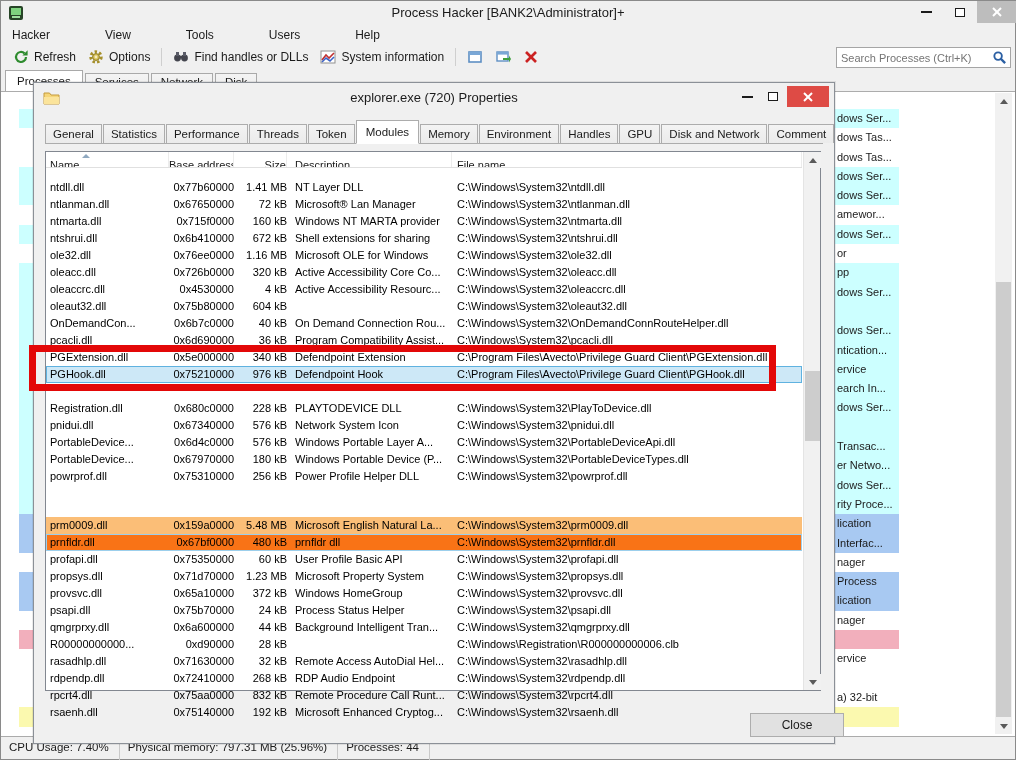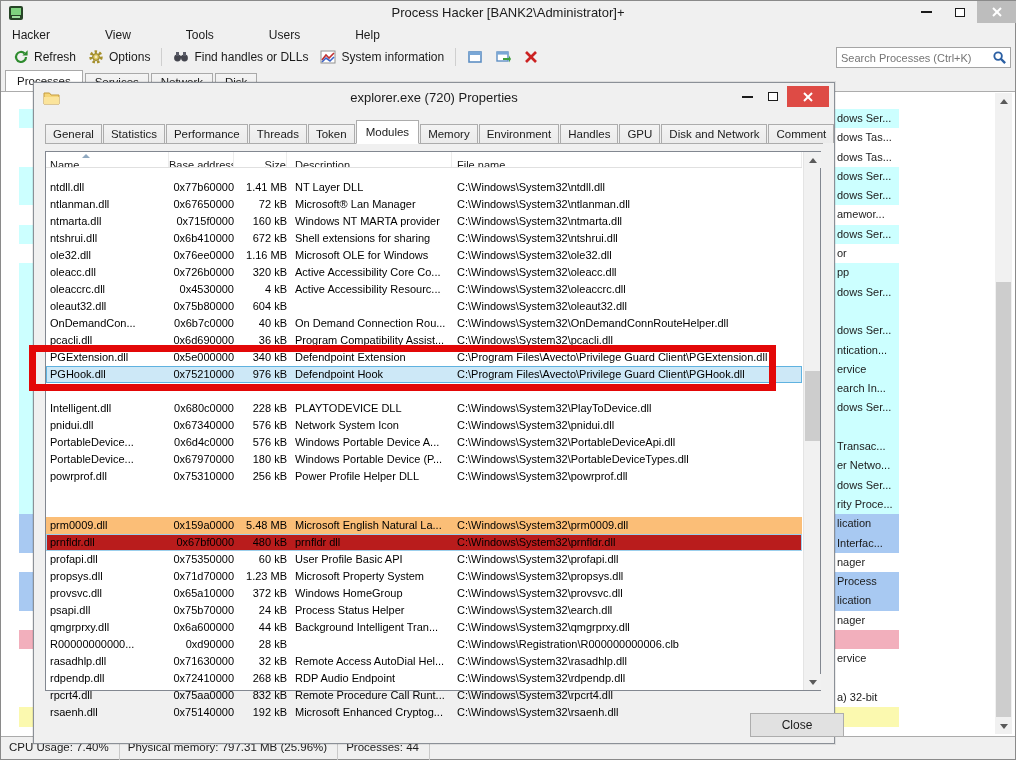--- a/index.html
+++ b/index.html
@@ -74,21 +74,21 @@
   #sort-arrow { position:absolute; left:36px; top:2px; width:0; height:0; border-left:4px solid transparent; border-right:4px solid transparent; border-bottom:4px solid #8FA8C0; }
   #mod-rows { position:absolute; left:0; top:27px; right:18px; }
   .mrow { display:flex; height:17px; line-height:17px; font-size:11px; color:#000; }
   .mcell { white-space:nowrap; overflow:hidden; }
   .c-name { width:123px; padding-left:4px; }
   .c-base { width:65px; text-align:right; }
   .c-size { width:53px; text-align:right; }
   .c-desc { width:165px; padding-left:8px; }
   .c-file { flex:1; padding-left:5px; }
   .mrow.sel    { background:#CDE8F7; box-shadow:inset 0 0 0 1px #5FB2E0; }
-  .mrow.sel2   { background:#b91c1c; box-shadow:inset 0 0 0 1px #9CCFEC; }
+  .mrow.sel2   { background:#f97316; box-shadow:inset 0 0 0 1px #9CCFEC; }
   .mrow.orange { background:#FBBE77;margin-top:32px; }
 
   #mod-vscroll { position:absolute; right:0; top:0; width:17px; height:538px; background:#F1F1F1; border-left:1px solid #E4E4E4; }
   #mod-thumb { top:219px; height:70px; }
 
   #dlg-close-btn { position:absolute; left:716px; top:630px; width:94px; height:24px; background:#E1E1E1; border:1px solid #ADADAD; font-size:12px; color:#1b1b1b; display:flex; align-items:center; justify-content:center; font-family:inherit; }
 
   
   #red-box { position:absolute; left:29px; top:345px; width:747px; height:46px; border:7px solid #E30808; z-index:60; }
 
@@ -454,38 +454,38 @@
             <span class="mcell c-file">C:\Program Files\Avecto\Privilege Guard Client\PGHook.dll</span>
           </div>
           <div class="mrow">
             <span class="mcell c-name"></span>
             <span class="mcell c-base"></span>
             <span class="mcell c-size"></span>
             <span class="mcell c-desc"></span>
             <span class="mcell c-file"></span>
           </div>
           <div class="mrow">
-            <span class="mcell c-name">Intelligent.dll</span>
+            <span class="mcell c-name">Registration.dll</span>
             <span class="mcell c-base">0x680c0000</span>
             <span class="mcell c-size">228 kB</span>
             <span class="mcell c-desc">PLAYTODEVICE DLL</span>
             <span class="mcell c-file">C:\Windows\System32\PlayToDevice.dll</span>
           </div>
           <div class="mrow">
             <span class="mcell c-name">pnidui.dll</span>
             <span class="mcell c-base">0x67340000</span>
             <span class="mcell c-size">576 kB</span>
             <span class="mcell c-desc">Network System Icon</span>
             <span class="mcell c-file">C:\Windows\System32\pnidui.dll</span>
           </div>
           <div class="mrow">
             <span class="mcell c-name">PortableDevice...</span>
             <span class="mcell c-base">0x6d4c0000</span>
             <span class="mcell c-size">576 kB</span>
-            <span class="mcell c-desc">Windows Portable Device A...</span>
+            <span class="mcell c-desc">Windows Portable Layer A...</span>
             <span class="mcell c-file">C:\Windows\System32\PortableDeviceApi.dll</span>
           </div>
           <div class="mrow">
             <span class="mcell c-name">PortableDevice...</span>
             <span class="mcell c-base">0x67970000</span>
             <span class="mcell c-size">180 kB</span>
             <span class="mcell c-desc">Windows Portable Device (P...</span>
             <span class="mcell c-file">C:\Windows\System32\PortableDeviceTypes.dll</span>
           </div>
           <div class="mrow">
@@ -528,21 +528,21 @@
             <span class="mcell c-base">0x65a10000</span>
             <span class="mcell c-size">372 kB</span>
             <span class="mcell c-desc">Windows HomeGroup</span>
             <span class="mcell c-file">C:\Windows\System32\provsvc.dll</span>
           </div>
           <div class="mrow">
             <span class="mcell c-name">psapi.dll</span>
             <span class="mcell c-base">0x75b70000</span>
             <span class="mcell c-size">24 kB</span>
             <span class="mcell c-desc">Process Status Helper</span>
-            <span class="mcell c-file">C:\Windows\System32\earch.dll</span>
+            <span class="mcell c-file">C:\Windows\System32\psapi.dll</span>
           </div>
           <div class="mrow">
             <span class="mcell c-name">qmgrprxy.dll</span>
             <span class="mcell c-base">0x6a600000</span>
             <span class="mcell c-size">44 kB</span>
             <span class="mcell c-desc">Background Intelligent Tran...</span>
             <span class="mcell c-file">C:\Windows\System32\qmgrprxy.dll</span>
           </div>
           <div class="mrow">
             <span class="mcell c-name">R00000000000...</span>

